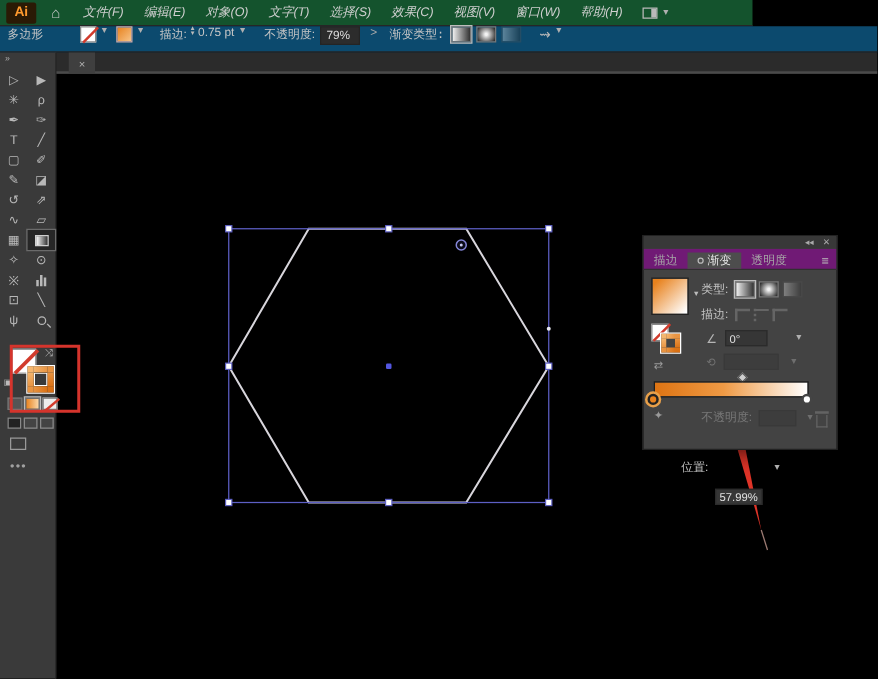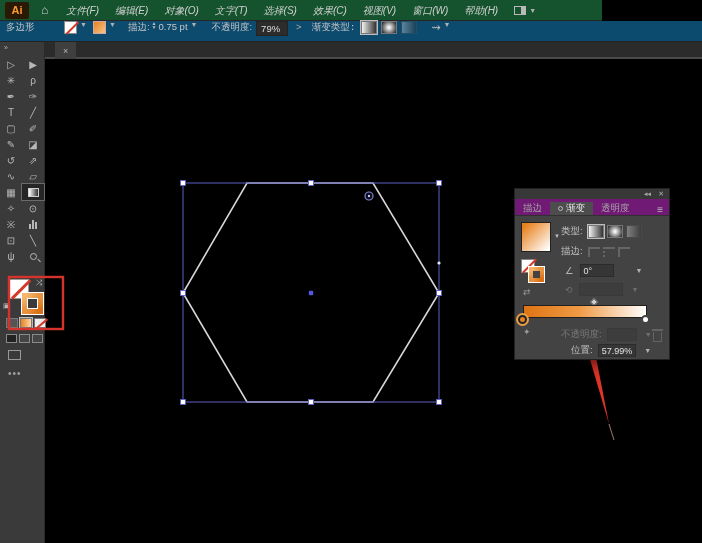--- a/index.html
+++ b/index.html
@@ -318,21 +318,21 @@
     <div class="abs gstop" id="gstop-right"></div>
     <div class="abs" id="gp-trash"></div>
 
     <div class="abs" id="gp-dropper">✦</div>
     <div class="abs dim" style="left:46px; top:139px; display:flex; align-items:center; gap:5px;">
       <span class="gp-row-label">不透明度:</span>
       <span class="gp-well" style="min-width:30px;"></span>
       <span class="chev">▼</span>
     </div>
 
-    <div class="abs" style="left:56px; top:155px; display:flex; align-items:center; gap:5px;">
+    <div class="abs" style="left:30px; top:155px; display:flex; align-items:center; gap:5px;">
       <span class="gp-row-label">位置:</span>
-      <span class="gp-well" style="min-width:36px;">57.99%</span>
+      <span class="gp-well" style="min-width:36px;margin-top:47px;">57.99%</span>
       <span class="chev">▼</span>
     </div>
   </div>
 
 
 </div>
 
 </body></html>

